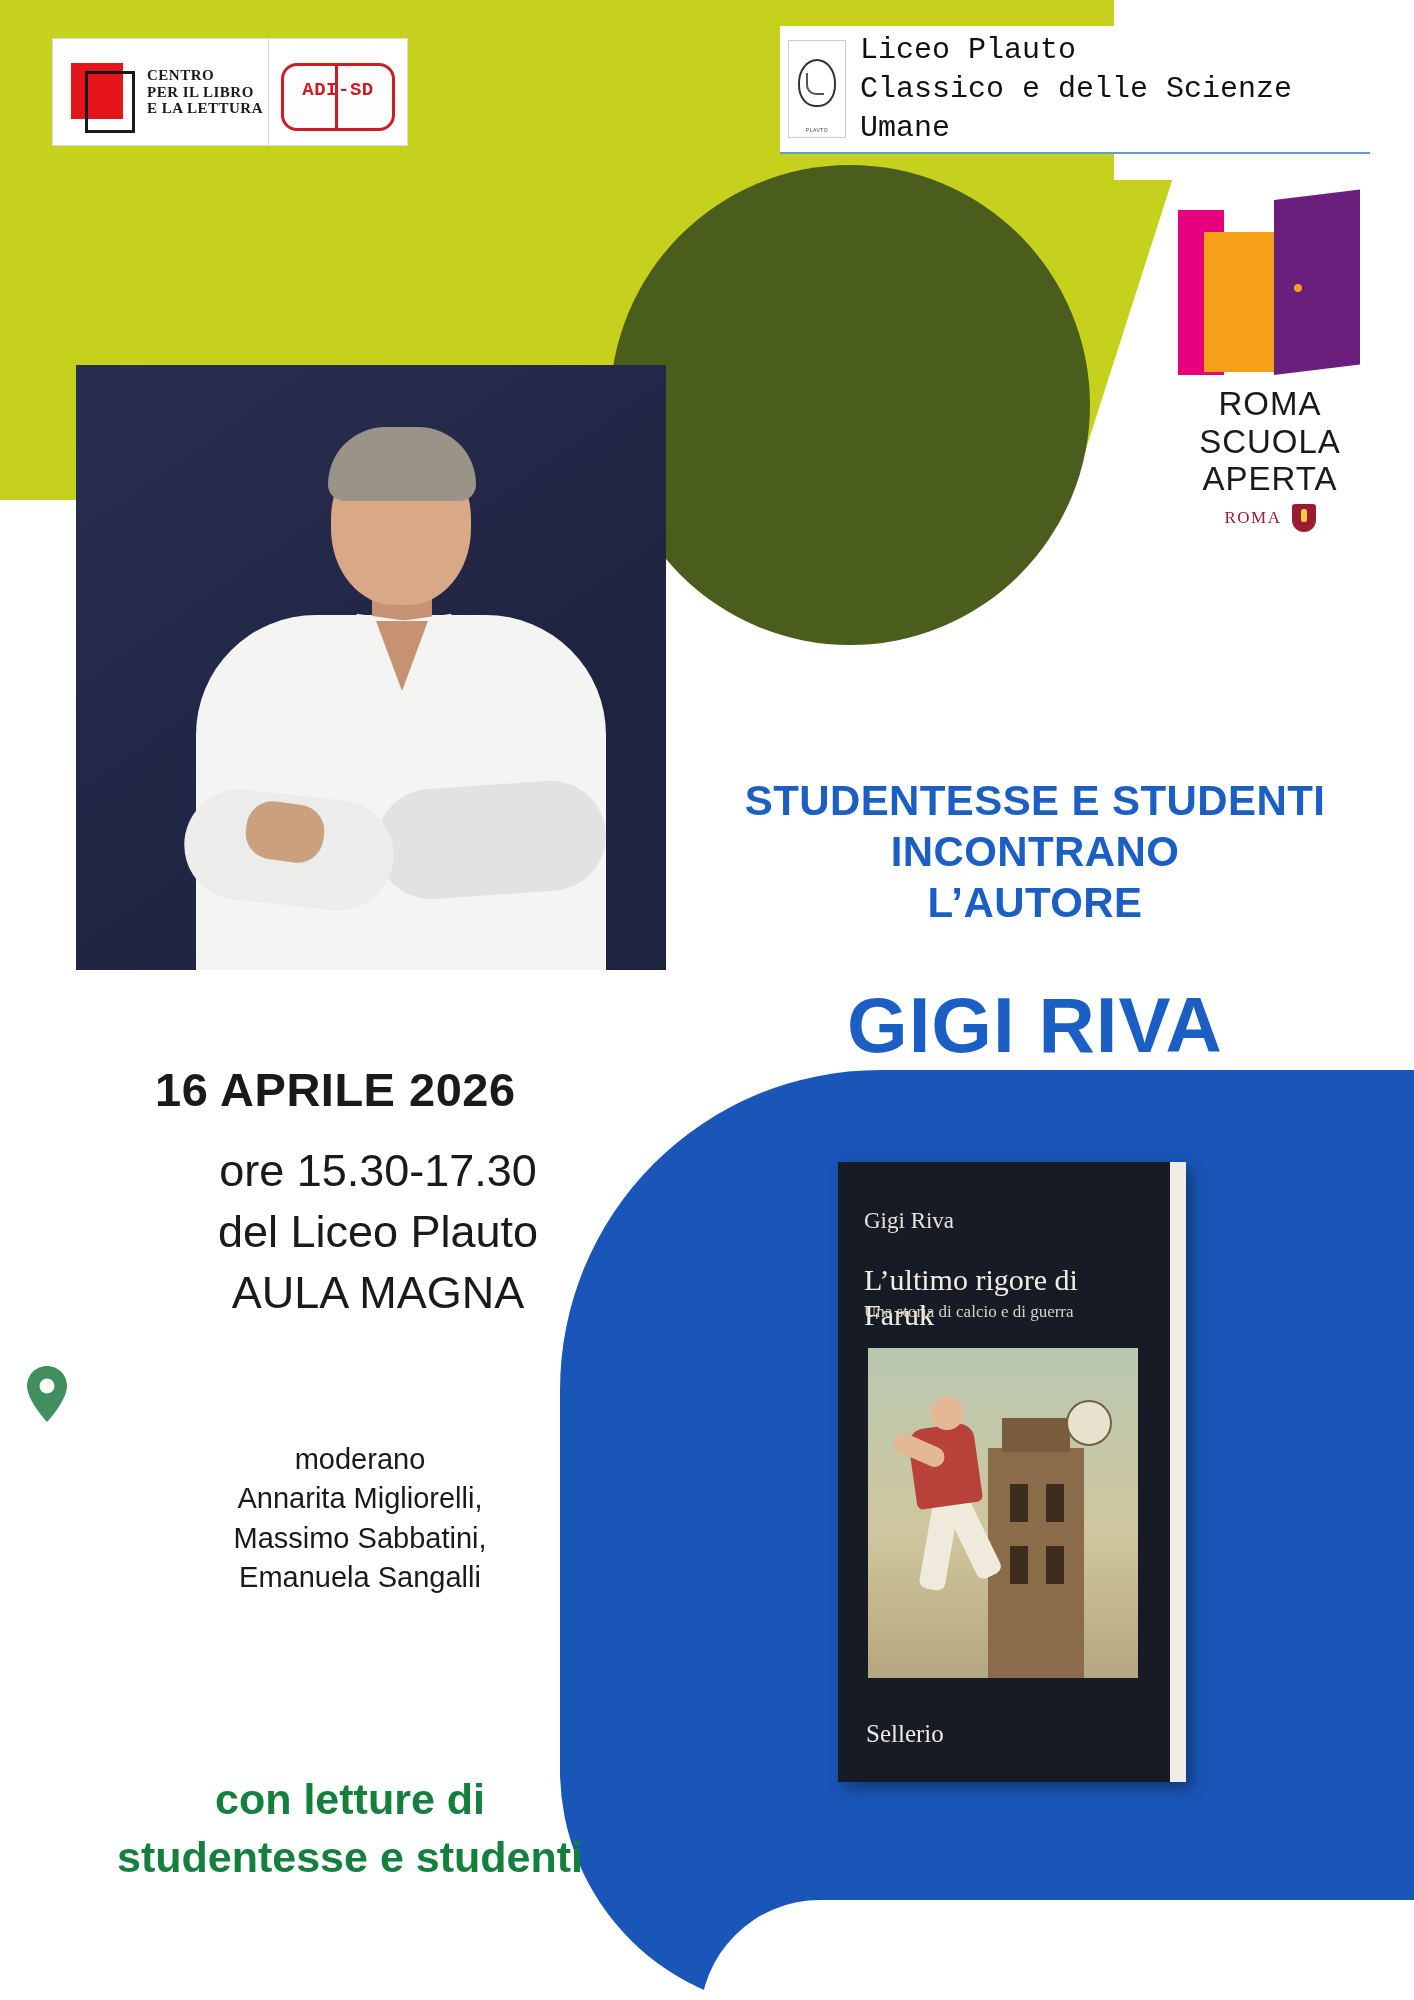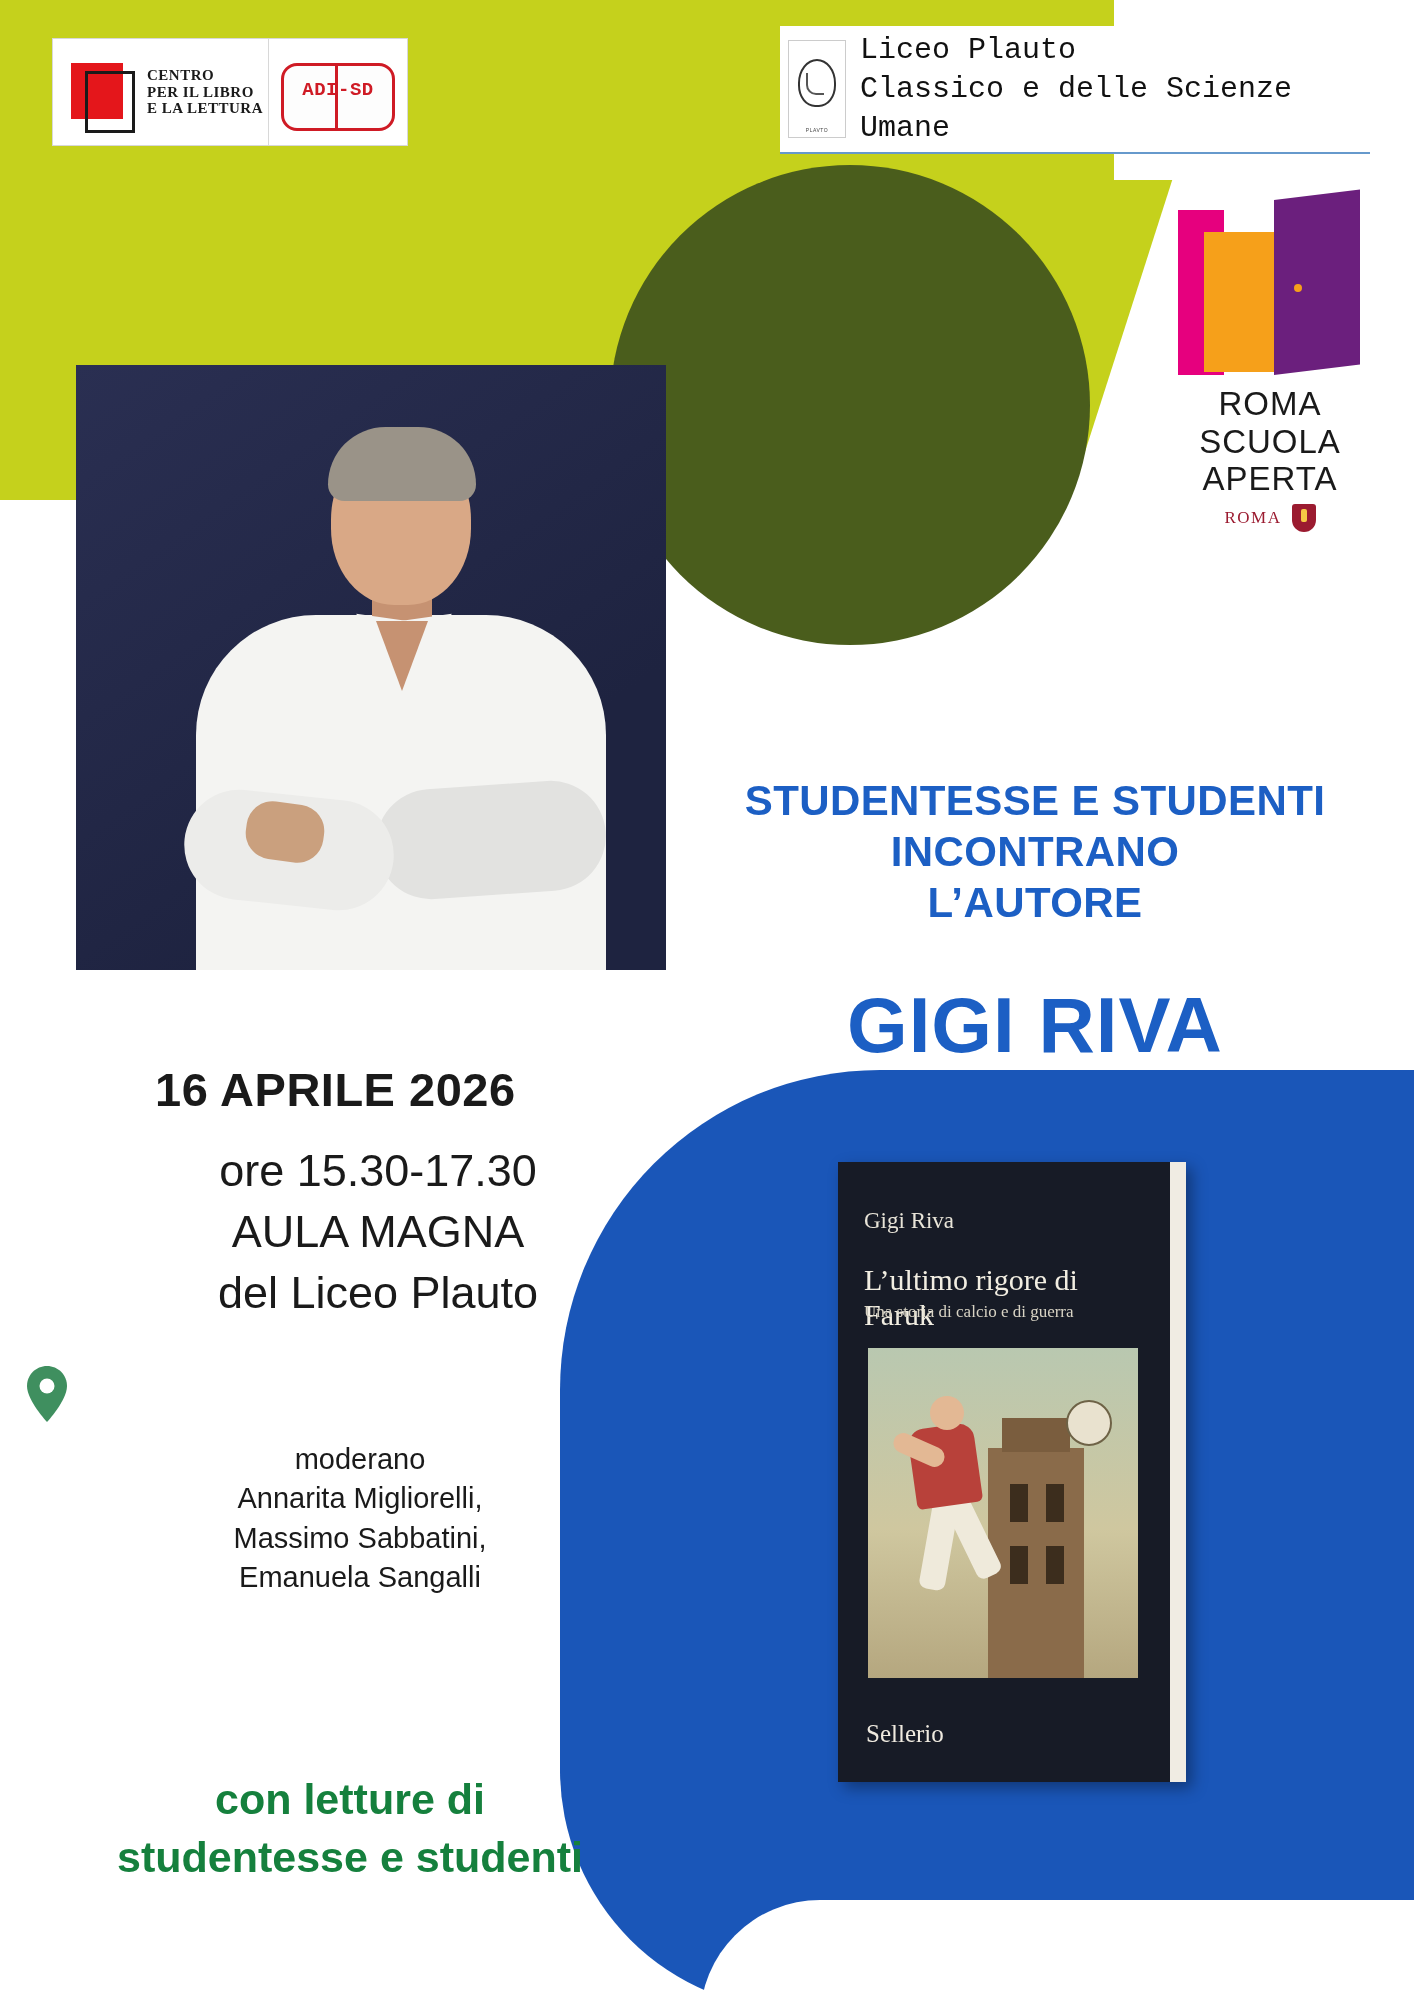--- a/index.html
+++ b/index.html
@@ -671,22 +671,22 @@
     <div>STUDENTESSE E STUDENTI</div>
     <div>INCONTRANO</div>
     <div>L’AUTORE</div>
   </div>
 
   <div class="author-name">GIGI RIVA</div>
 
   <div class="date-line">16 APRILE 2026</div>
   <div class="info-lines">
     <div>ore 15.30-17.30</div>
+    <div>del Liceo Plauto</div>
     <div>AULA MAGNA</div>
-    <div>del Liceo Plauto</div>
   </div>
 
   <svg class="pin-icon" viewBox="0 0 46 58">
     <path d="M23 1C11.9 1 3 9.9 3 21c0 14.5 20 36 20 36s20-21.5 20-36C43 9.9 34.1 1 23 1z" fill="#3f8f5f"></path>
     <circle cx="23" cy="21" r="7.5" fill="#ffffff"></circle>
   </svg>
 
   <div class="moderators">
     <div>moderano</div>
     <div>Annarita Migliorelli,</div>

